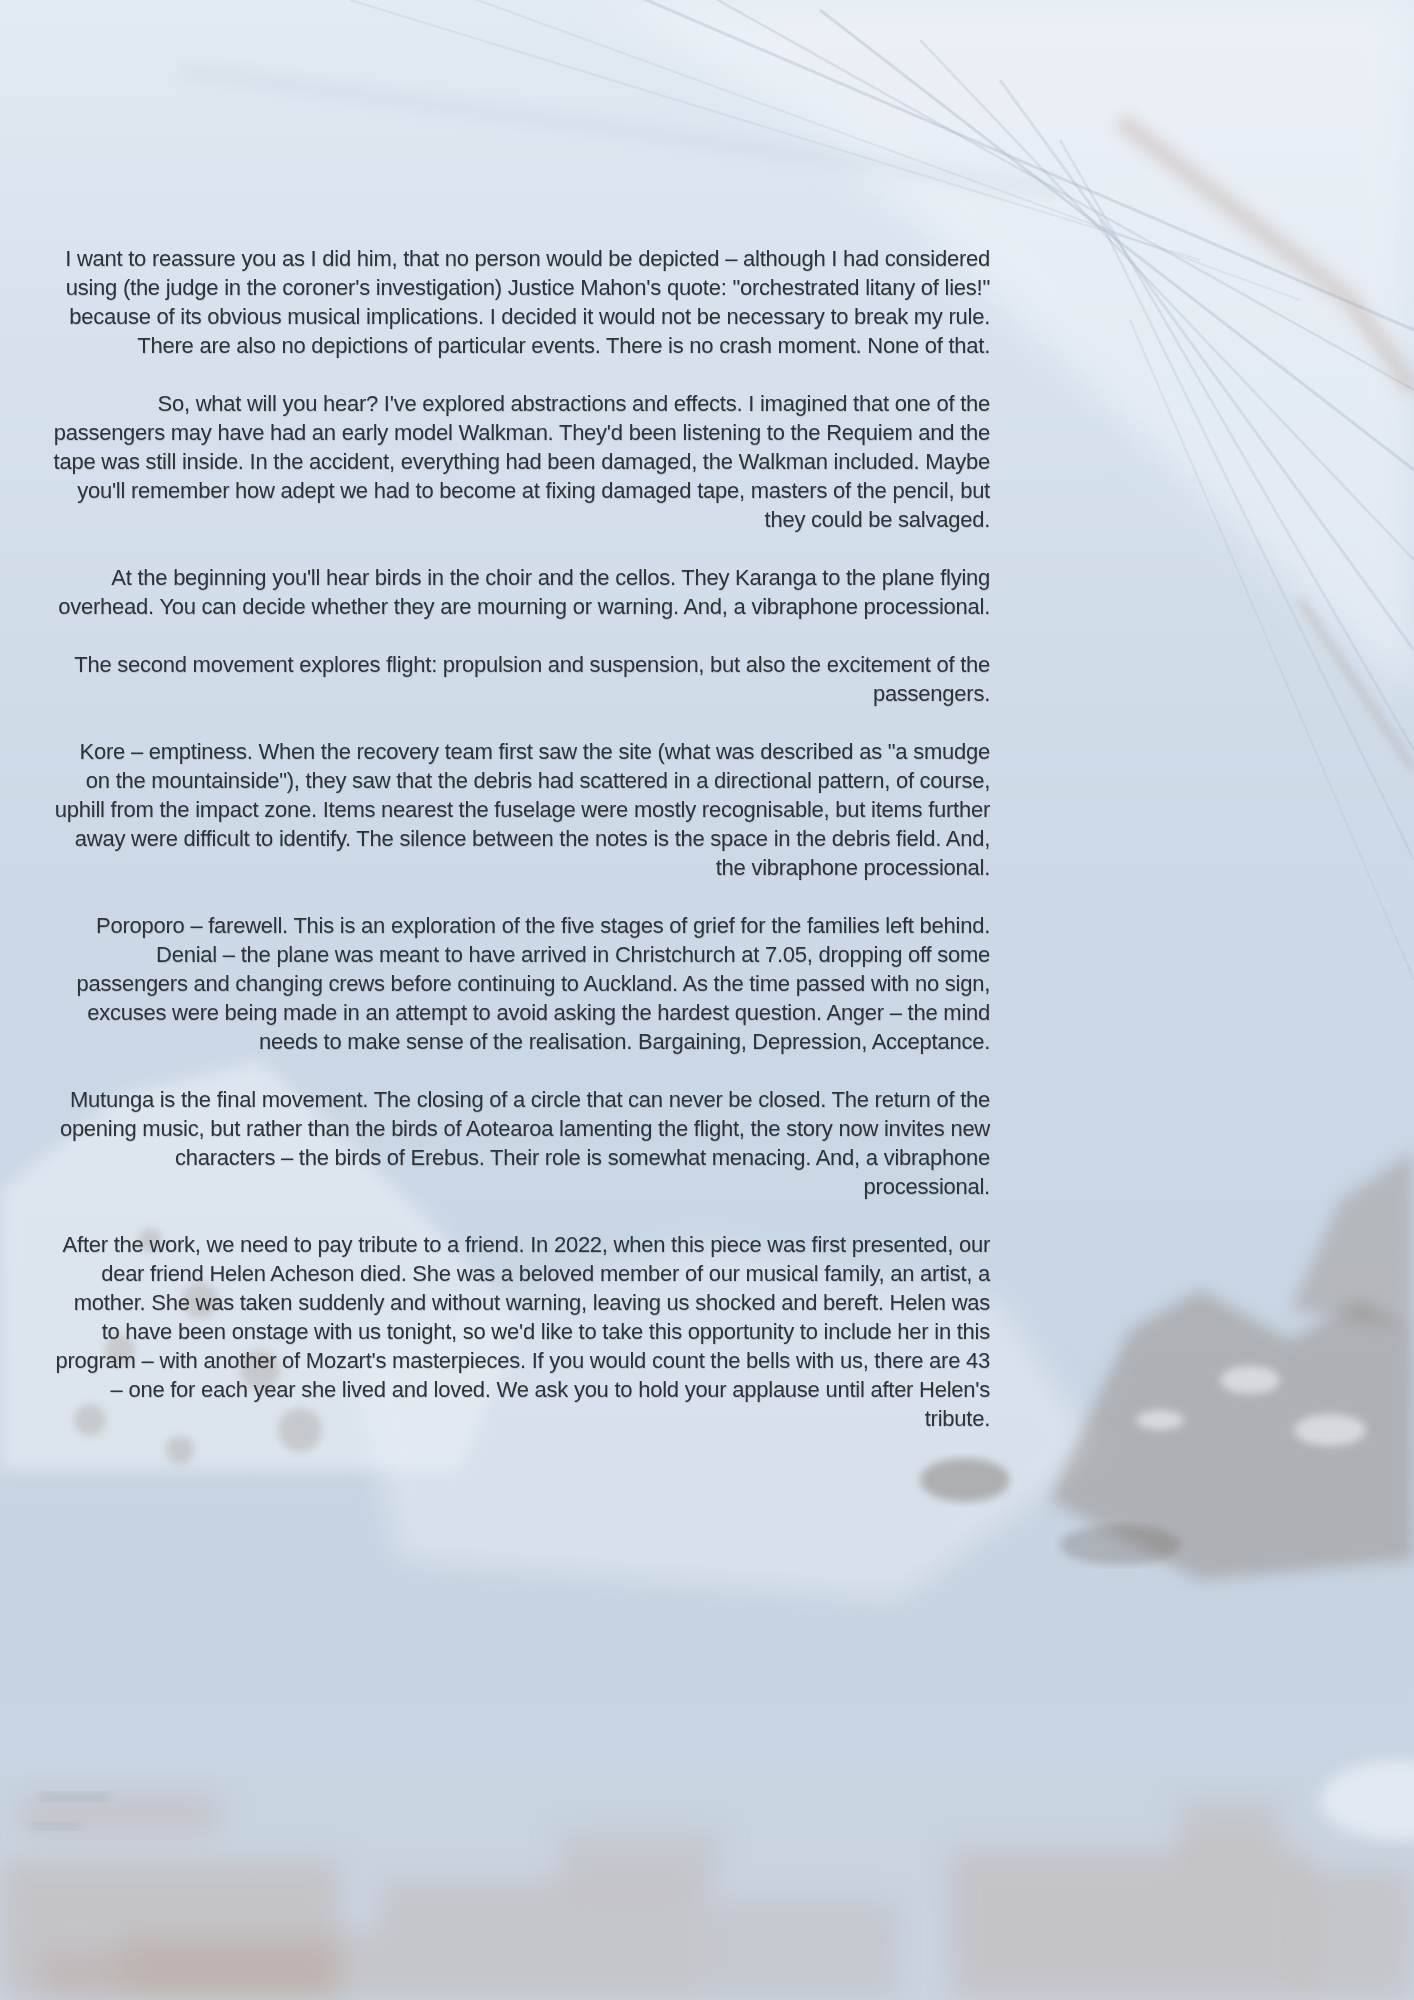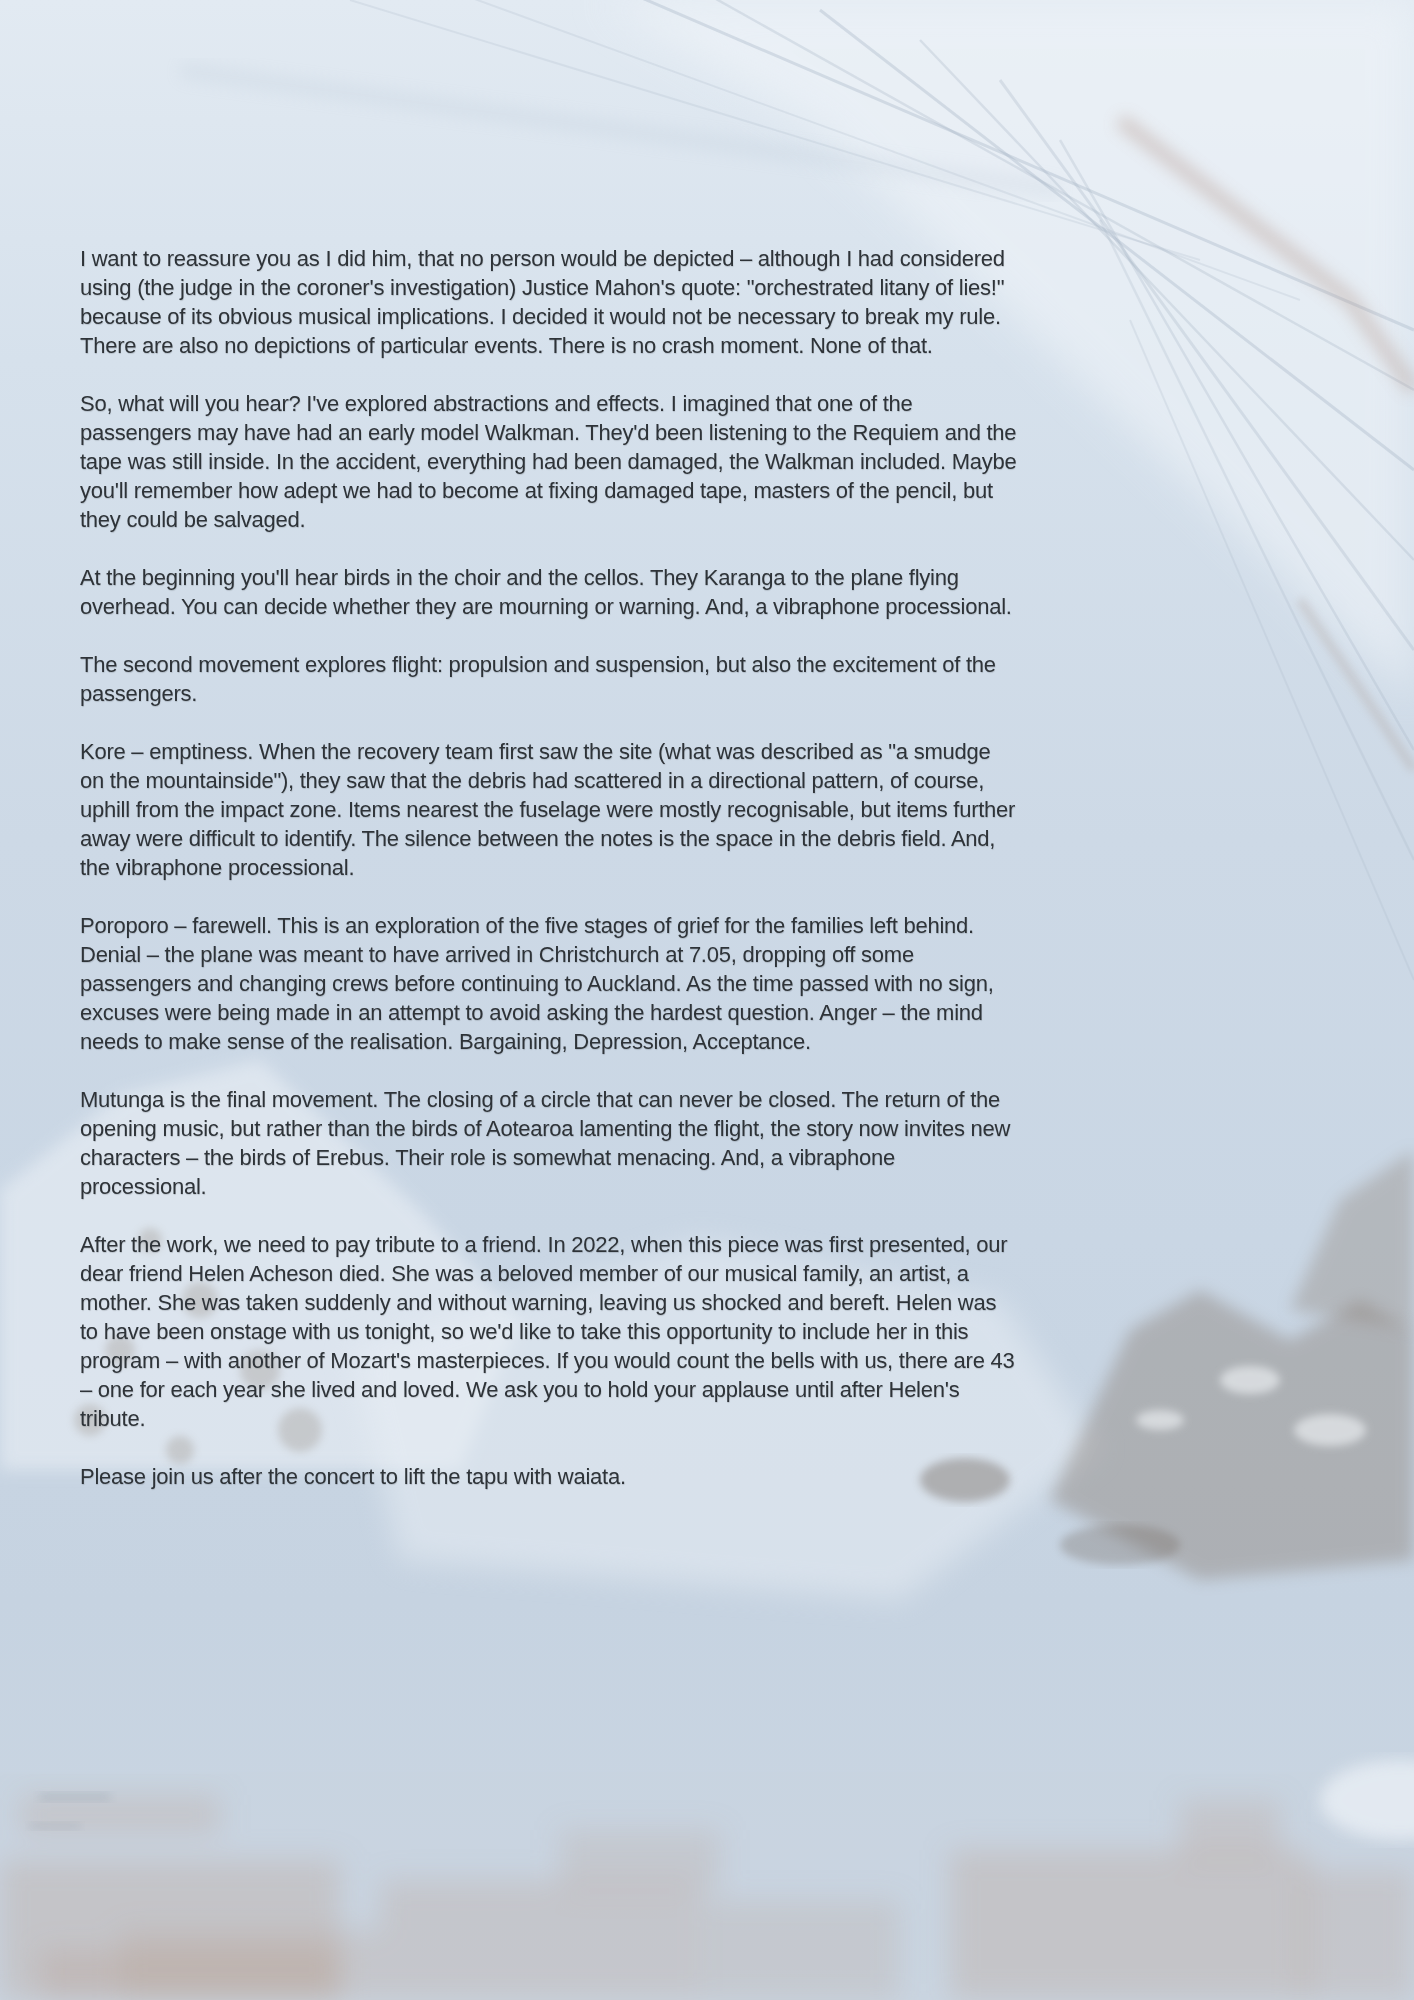--- a/index.html
+++ b/index.html
@@ -13,22 +13,23 @@
     margin:0 auto;
     overflow:hidden;
     background:linear-gradient(180deg,#e2eaf2 0%,#d6e1ec 18%,#cdd9e6 42%,#c9d6e4 62%,#c6d3e1 80%,#cbd6e2 100%);
     font-family:"Liberation Sans", sans-serif;
   }
   .bg{position:absolute;inset:0;}
   .bg svg{position:absolute;top:0;left:0;}
   .content{
     position:relative;
     box-sizing:border-box;
-    padding:244px 0 0 80px;
+    padding:244px 0 0 52px;
     width:1064px;
+    text-align:right;
   }
   .content p{
     margin:0 0 29px 0;
     width:938px;
     font-size:22px;
     line-height:29px;
     letter-spacing:-0.25px;
     color:var(--text-color);
     text-shadow:0.4px 0.5px 0.8px rgba(46,51,56,0.18);
   }
@@ -118,16 +119,15 @@
 
   <main class="content">
     <p>I want to reassure you as I did him, that no person would be depicted – although I had considered using (the judge in the coroner's investigation) Justice Mahon's quote: "orchestrated litany of lies!" because of its obvious musical implications. I decided it would not be necessary to break my rule. There are also no depictions of particular events. There is no crash moment. None of that.</p>
     <p>So, what will you hear? I've explored abstractions and effects. I imagined that one of the passengers may have had an early model Walkman. They'd been listening to the Requiem and the tape was still inside. In the accident, everything had been damaged, the Walkman included. Maybe you'll remember how adept we had to become at fixing damaged tape, masters of the pencil, but they could be salvaged.</p>
     <p>At the beginning you'll hear birds in the choir and the cellos. They Karanga to the plane flying overhead. You can decide whether they are mourning or warning. And, a vibraphone processional.</p>
     <p>The second movement explores flight: propulsion and suspension, but also the excitement of the passengers.</p>
     <p>Kore – emptiness. When the recovery team first saw the site (what was described as "a smudge on the mountainside"), they saw that the debris had scattered in a directional pattern, of course, uphill from the impact zone. Items nearest the fuselage were mostly recognisable, but items further away were difficult to identify. The silence between the notes is the space in the debris field. And, the vibraphone processional.</p>
     <p>Poroporo – farewell. This is an exploration of the five stages of grief for the families left behind. Denial – the plane was meant to have arrived in Christchurch at 7.05, dropping off some passengers and changing crews before continuing to Auckland. As the time passed with no sign, excuses were being made in an attempt to avoid asking the hardest question. Anger – the mind needs to make sense of the realisation. Bargaining, Depression, Acceptance.</p>
     <p>Mutunga is the final movement. The closing of a circle that can never be closed. The return of the opening music, but rather than the birds of Aotearoa lamenting the flight, the story now invites new characters – the birds of Erebus. Their role is somewhat menacing. And, a vibraphone processional.</p>
     <p>After the work, we need to pay tribute to a friend. In 2022, when this piece was first presented, our dear friend Helen Acheson died. She was a beloved member of our musical family, an artist, a mother. She was taken suddenly and without warning, leaving us shocked and bereft. Helen was to have been onstage with us tonight, so we'd like to take this opportunity to include her in this program – with another of Mozart's masterpieces. If you would count the bells with us, there are 43 – one for each year she lived and loved. We ask you to hold your applause until after Helen's tribute.</p>
-    <p>Please join us after the concert to lift the tapu with waiata.</p>
   </main>
 
 </div>
 
 </body></html>

